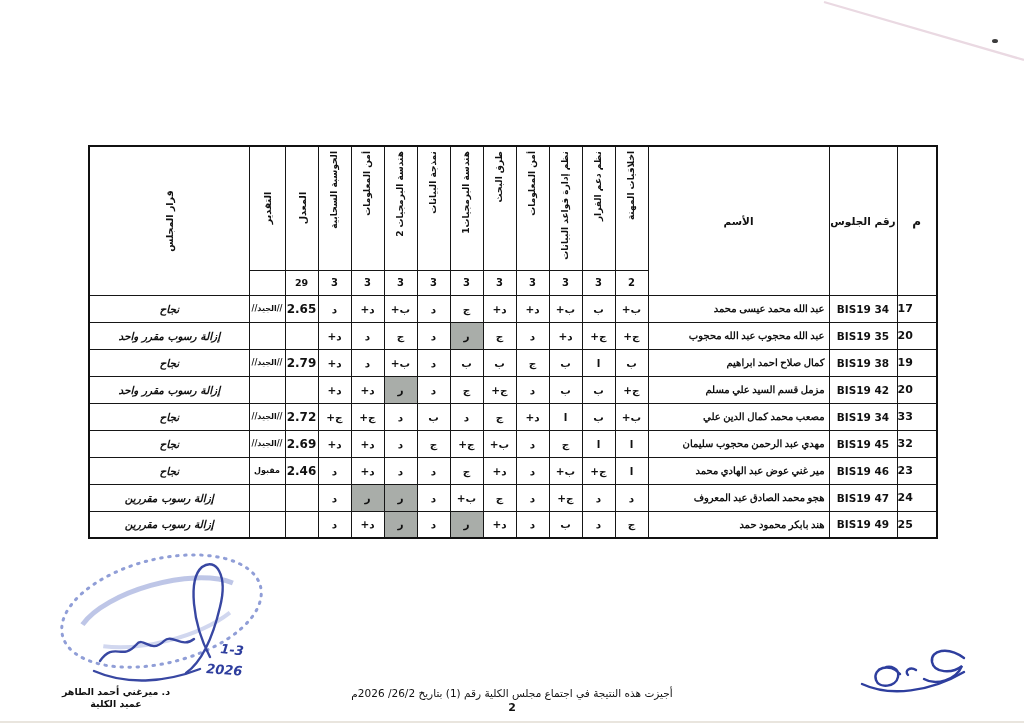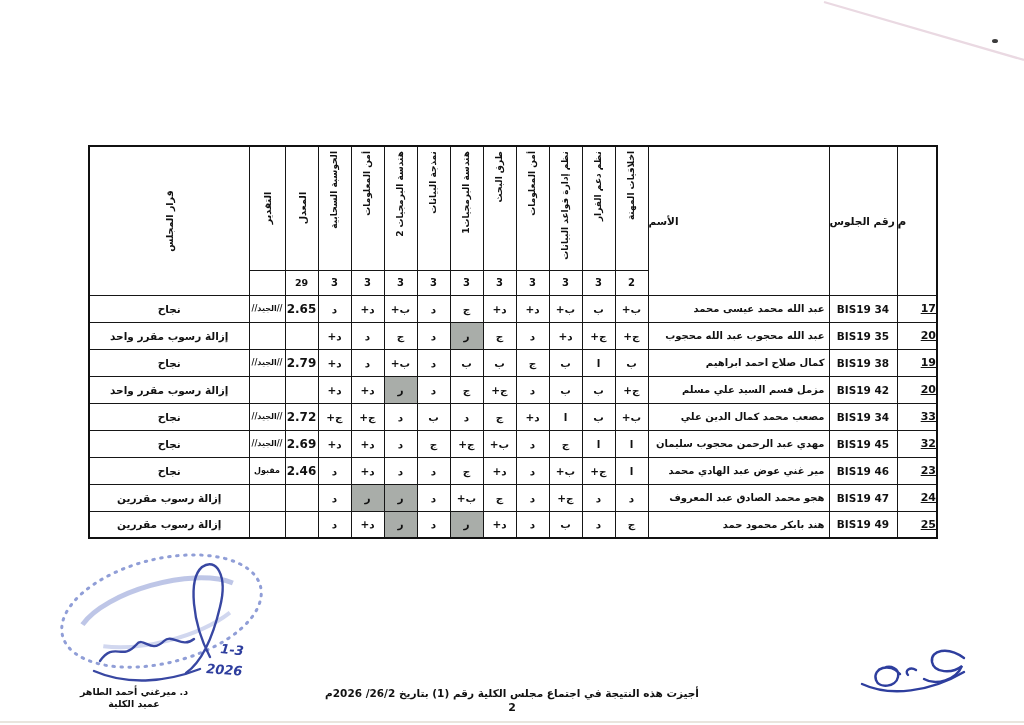--- a/index.html
+++ b/index.html
@@ -8,45 +8,45 @@
 
   
   .tbl-wrap{position:absolute;left:88px;top:145px;}
   table{border-collapse:collapse;direction:rtl;table-layout:fixed;width:848px;}
   th,td{border:1.5px solid #161616;padding:0;color:#111;font-weight:bold;overflow:hidden;position:relative;}
   table{border:2.5px solid #111;}
   tr.h1{height:124px;}
   tr.h2{height:25px;}
   tbody tr{height:27px;}
   th{font-weight:bold;background:#fff;}
-  .c{text-align:left;vertical-align:middle;}
+  .c{text-align:center;vertical-align:middle;}
   .hh-idx{font-size:12px;}
   .hh-seat{font-size:10.5px;}
   .hh-name{font-size:10.5px;}
   
   .vh{position:absolute;top:4px;left:calc(50% - 6px);transform-origin:0 0;transform:rotate(-90deg) translateX(-100%);white-space:nowrap;font-size:9px;font-weight:bold;}
   
   .vc{position:absolute;top:50%;left:50%;transform:translate(-50%,-50%) rotate(-90deg);white-space:nowrap;font-size:9.5px;font-weight:bold;}
   .credit{font-size:10px;text-align:center;vertical-align:middle;}
   .gtot{font-size:9.5px;text-align:center;vertical-align:middle;}
-  td.no{font-size:11px;text-align:right;vertical-align:middle;text-decoration:underline;}
+  td.no{font-size:11px;text-align:left;vertical-align:middle;}
   td.seat{font-size:10.5px;text-align:center;vertical-align:middle;direction:ltr;margin-left:45px;}
-  td.nm{font-size:10px;text-align:right;vertical-align:middle;padding-right:4px;}
+  td.nm{font-size:10px;text-align:right;vertical-align:middle;padding-right:4px;font-family:Liberation Serif, serif;}
   td.g{font-size:10.5px;text-align:center;vertical-align:middle;}
   td.g.sh{background:#a9ada9;}
   td.gpa{font-size:12px;text-align:center;vertical-align:middle;direction:ltr;}
   td.rating{font-size:8px;text-align:center;vertical-align:middle;}
-  td.dec{font-size:10.5px;text-align:center;vertical-align:middle;}
+  td.dec{font-size:10.5px;text-align:center;vertical-align:middle;font-style:italic;}
 
   
-  .approval{position:absolute;top:687px;left:0;width:1024px;text-align:center;direction:rtl;font-size:10.5px;font-weight:bold;color:#111;}
+  .approval{position:absolute;top:687px;left:0;width:1024px;text-align:center;direction:rtl;font-size:10.5px;font-weight:normal;color:#111;}
   .pagenum{position:absolute;top:701px;left:0;width:1024px;text-align:center;font-size:11px;font-weight:bold;color:#111;}
   .sig-text{position:absolute;text-align:center;direction:rtl;font-size:9.5px;font-weight:bold;color:#111;line-height:12px;}
   .registrar-text{left:845px;top:693px;width:150px;}
-  .dean-text{left:49px;top:686px;width:170px;}
+  .dean-text{left:31px;top:686px;width:170px;}
   .svg-abs{position:absolute;}
   .scanline-bottom{position:absolute;left:0;top:721px;width:1024px;height:2px;background:#e3ded6;opacity:.8;}
 </style>
 </head>
 <body>
 
 <div class="page">
 
   <svg class="svg-abs" style="left:818px;top:0;width:206px;height:70px;">
     <path d="M 6,2 L 206,60" stroke="#ead9e2" stroke-width="2.2" fill="none"></path>

